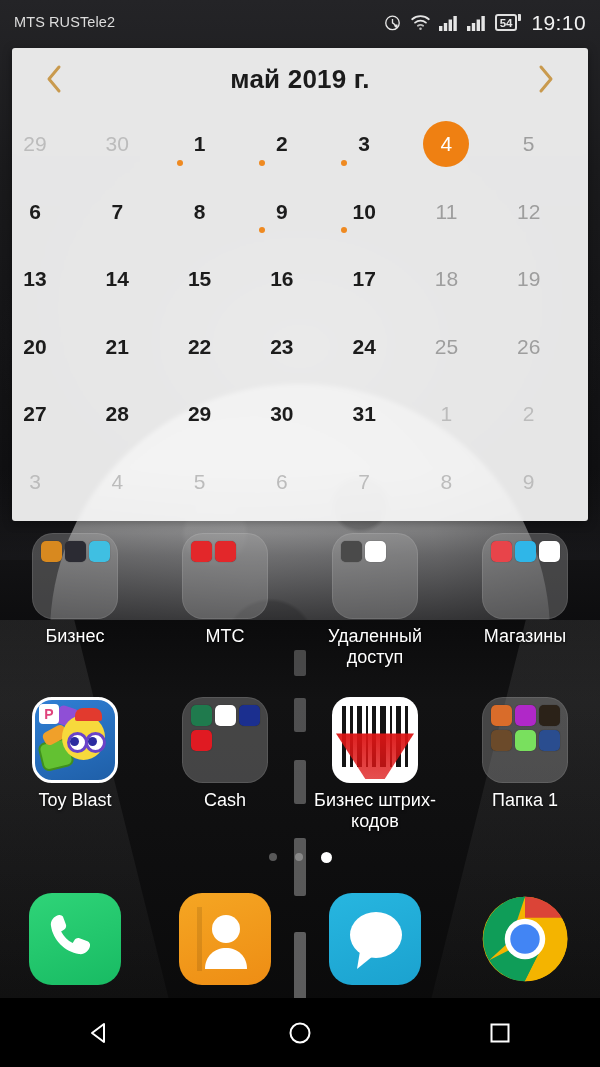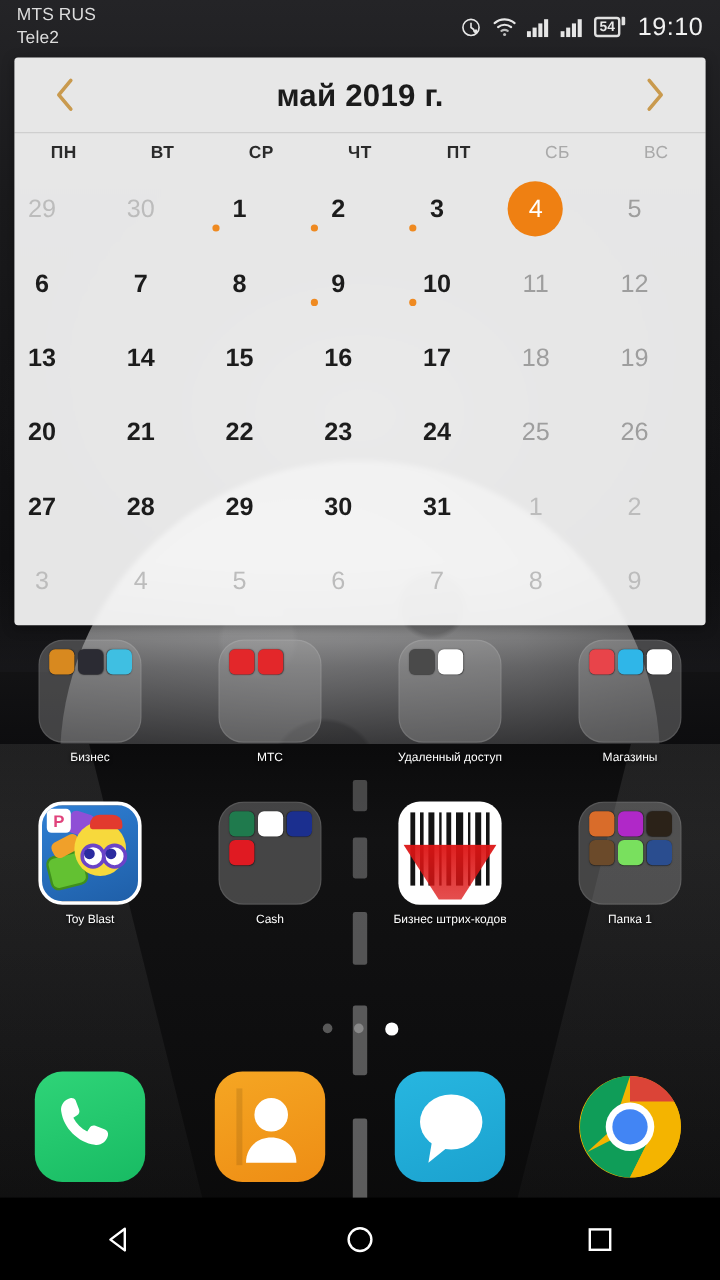--- a/index.html
+++ b/index.html
@@ -50,21 +50,21 @@
     position:absolute; left:50%; transform:translateX(-50%);
     width:12px; background:rgba(225,225,225,.55); border-radius:2px;
   }
 
   
   #statusbar {
     position:absolute; left:0; top:0; width:600px; height:45px;
     display:flex; align-items:center; justify-content:space-between;
     padding:0 14px; color:#e8e8e8; z-index:30;
   }
-  .carriers { display:flex; flex-direction:column; line-height:1.25; }
+  .carriers { display:flex; flex-direction:row; line-height:1.25; }
   .carriers span { font-size:14.5px; color:#dddddd; letter-spacing:.1px; }
   .status-right { display:flex; align-items:center; gap:8px; }
   .sb-icon { display:block; }
   .battery {
     display:flex; align-items:flex-start; gap:1px;
   }
   .batt-body {
     border:2px solid #e0e0e0; border-radius:3px;
     padding:0 3px; font-size:11.5px; font-weight:bold; color:#e8e8e8;
     line-height:14px; height:17px; display:flex; align-items:center;
@@ -130,21 +130,21 @@
     border:1px solid rgba(255,255,255,.10);
     display:grid; grid-template-columns:repeat(3,1fr); grid-template-rows:repeat(3,1fr);
     padding:7px 8px; gap:3px; align-content:start;
   }
   .mini {
     width:21px; height:21px; border-radius:5px; justify-self:center; align-self:start;
     box-shadow:0 0 1px rgba(0,0,0,.5);
     background-size:cover;
   }
   .app-label {
-    margin-top:7px; font-size:10px; color:#ffffff; text-align:center; line-height:1.15;
+    margin-top:7px; font-size:18px; color:#ffffff; text-align:center; line-height:1.15;
     text-shadow:0 1px 3px rgba(0,0,0,.85); max-width:128px;
   }
 
   
   .ic-toyblast {
     background:linear-gradient(160deg,#2f7fd4 0%,#1f5fa8 100%);
     border:3px solid #ffffff; border-radius:20px; overflow:hidden;
   }
   .tb-face {
     position:absolute; left:34%; top:18%; width:54%; height:56%;
@@ -259,29 +259,20 @@
         <path d="M16 4 L6 16 L16 28" fill="none" stroke="#c99a4e" stroke-width="3" stroke-linecap="round" stroke-linejoin="round"></path>
       </svg>
     </div>
     <div class="cal-title">май 2019 г.</div>
     <div class="cal-nav">
       <svg width="22" height="32" viewBox="0 0 22 32">
         <path d="M6 4 L16 16 L6 28" fill="none" stroke="#c99a4e" stroke-width="3" stroke-linecap="round" stroke-linejoin="round"></path>
       </svg>
     </div>
   </div>
-  <div class="cal-weekrow" id="weekrow">
-      <div class="cal-wd">ПН</div>
-      <div class="cal-wd">ВТ</div>
-      <div class="cal-wd">СР</div>
-      <div class="cal-wd">ЧТ</div>
-      <div class="cal-wd">ПТ</div>
-      <div class="cal-wd dim">СБ</div>
-      <div class="cal-wd dim">ВС</div>
-    </div>
   <div class="cal-grid" id="calgrid">
       <div class="cal-cell out">
         <div class="cal-num">29</div>
       </div>
       <div class="cal-cell out">
         <div class="cal-num">30</div>
       </div>
       <div class="cal-cell normal">
         <div class="cal-num">1</div>
         <span class="cal-dot" style="background: rgb(239, 138, 33);"></span>

